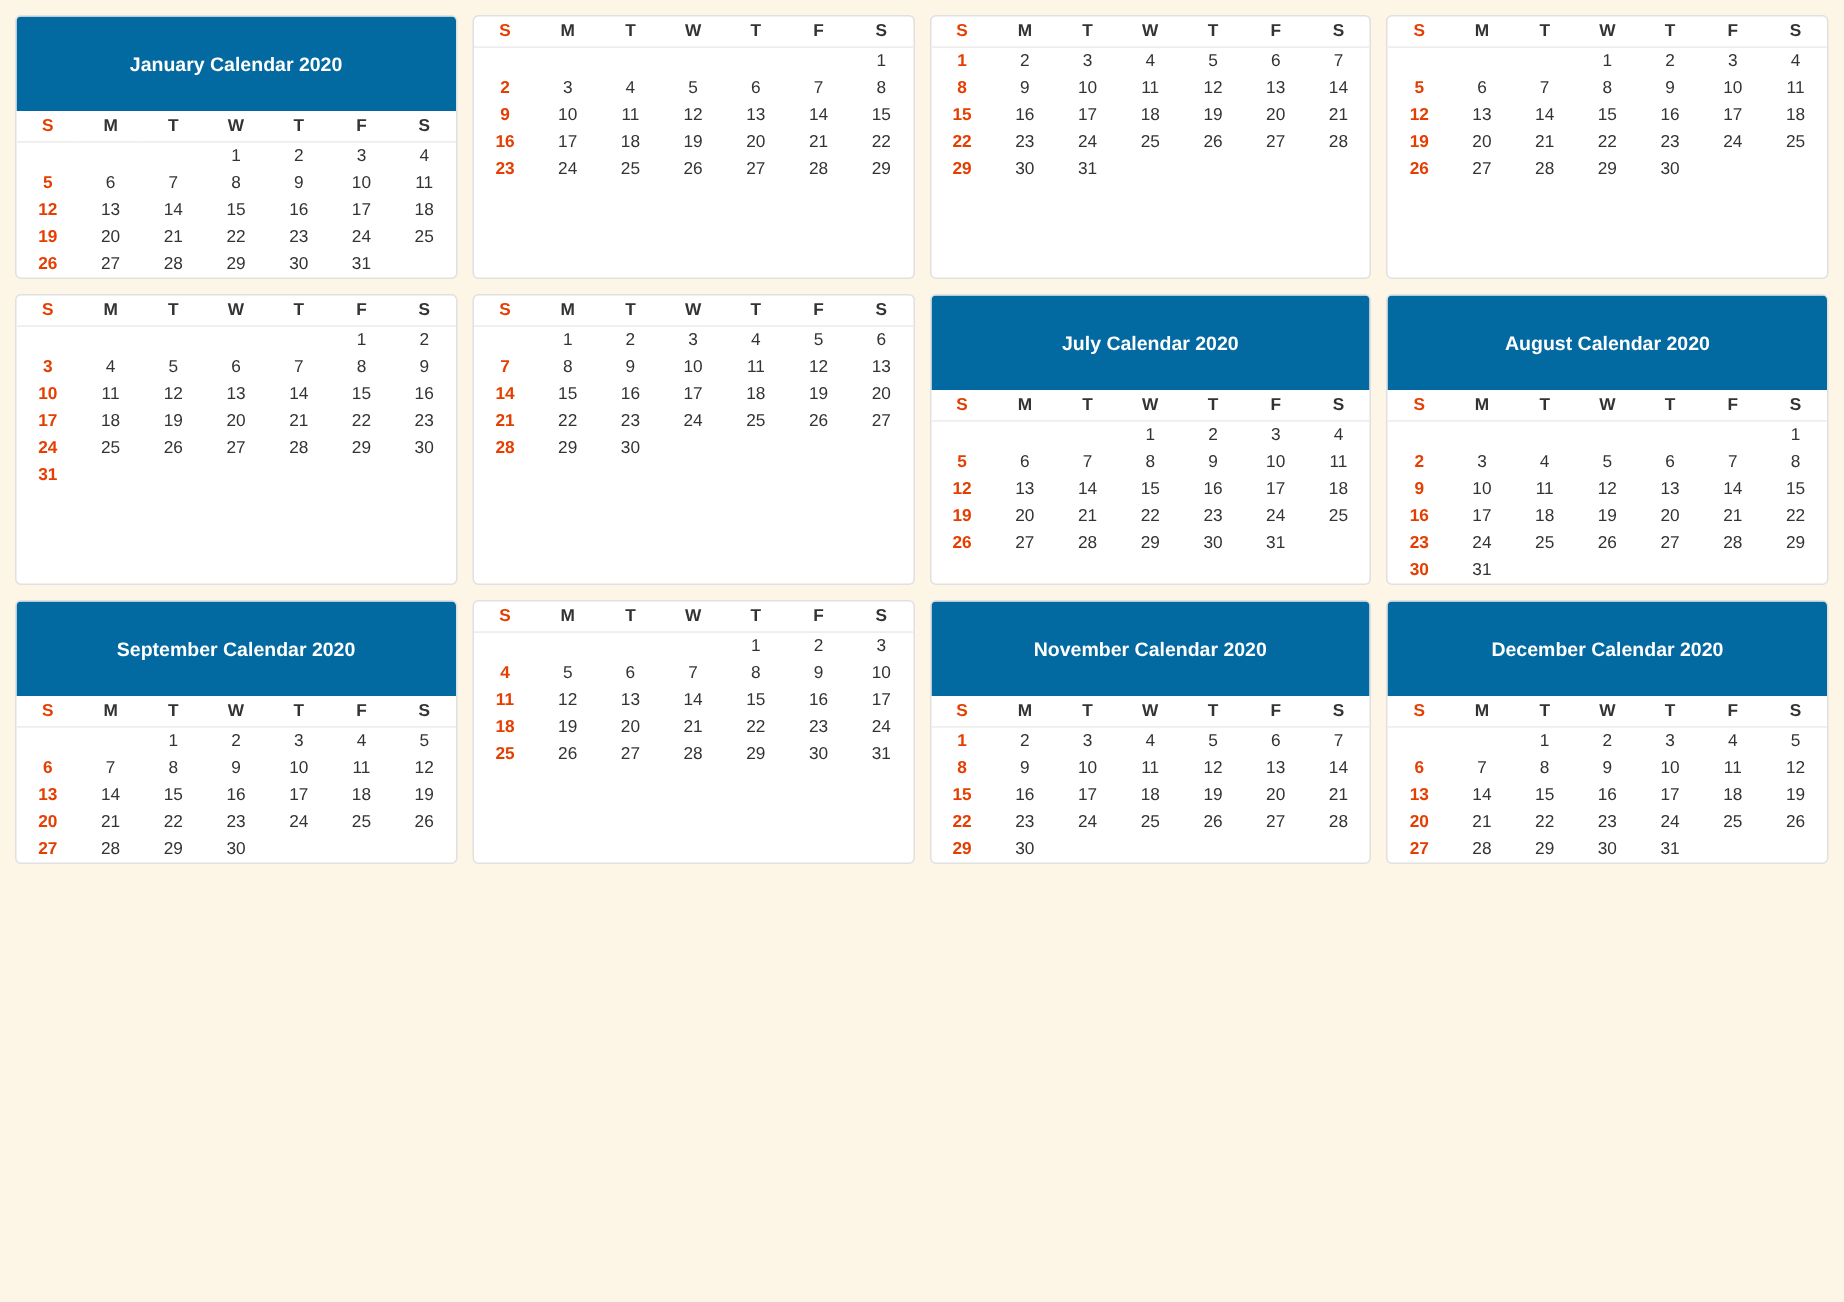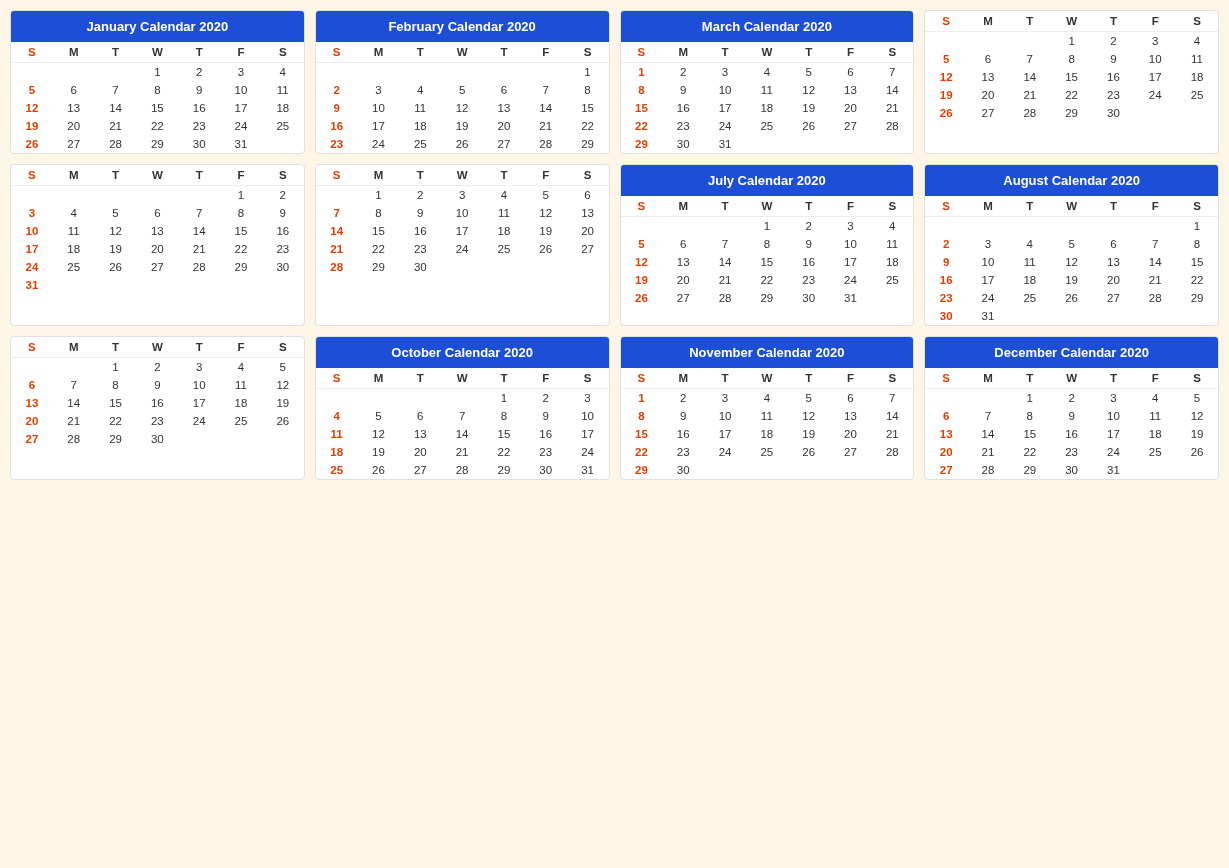--- a/index.html
+++ b/index.html
@@ -13,24 +13,24 @@
       grid-template-columns: repeat(4, 1fr);
       gap: 10px;
     }
     .calendar {
       background: #fff;
       border: 1px solid #e0e0e0;
       border-radius: 4px;
       overflow: hidden;
     }
     .calendar-header {
-      background-color: #1d4ed8;
+      background-color: #0369a1;
       color: #fff;
       text-align: center;
-      padding: 8px 4px;
+      padding: 24px 4px;
       font-weight: bold;
       font-size: 13px;
     }
     .calendar table {
       width: 100%;
       border-collapse: collapse;
       font-size: 11.5px;
     }
     .calendar table thead tr th {
       text-align: center;
@@ -113,21 +113,20 @@
             <td>28</td>
             <td>29</td>
             <td>30</td>
             <td>31</td>
             <td class="empty"></td>
           </tr>
         </tbody>
       </table>
     </div>
     <div class="calendar">
-      <div class="calendar-header">February Calendar 2020</div>
       <table>
         <thead>
           <tr>
             <th style="color: rgb(229, 62, 0);">S</th>
             <th>M</th>
             <th>T</th>
             <th>W</th>
             <th>T</th>
             <th>F</th>
             <th>S</th>
@@ -176,21 +175,20 @@
             <td>25</td>
             <td>26</td>
             <td>27</td>
             <td>28</td>
             <td>29</td>
           </tr>
         </tbody>
       </table>
     </div>
     <div class="calendar">
-      <div class="calendar-header">March Calendar 2020</div>
       <table>
         <thead>
           <tr>
             <th style="color: rgb(229, 62, 0);">S</th>
             <th>M</th>
             <th>T</th>
             <th>W</th>
             <th>T</th>
             <th>F</th>
             <th>S</th>
@@ -569,20 +567,21 @@
             <td class="empty"></td>
             <td class="empty"></td>
             <td class="empty"></td>
             <td class="empty"></td>
             <td class="empty"></td>
           </tr>
         </tbody>
       </table>
     </div>
     <div class="calendar">
+      <div class="calendar-header">September Calendar 2020</div>
       <table>
         <thead>
           <tr>
             <th style="color: rgb(229, 62, 0);">S</th>
             <th>M</th>
             <th>T</th>
             <th>W</th>
             <th>T</th>
             <th>F</th>
             <th>S</th>
@@ -631,21 +630,20 @@
             <td>29</td>
             <td>30</td>
             <td class="empty"></td>
             <td class="empty"></td>
             <td class="empty"></td>
           </tr>
         </tbody>
       </table>
     </div>
     <div class="calendar">
-      <div class="calendar-header">October Calendar 2020</div>
       <table>
         <thead>
           <tr>
             <th style="color: rgb(229, 62, 0);">S</th>
             <th>M</th>
             <th>T</th>
             <th>W</th>
             <th>T</th>
             <th>F</th>
             <th>S</th>

